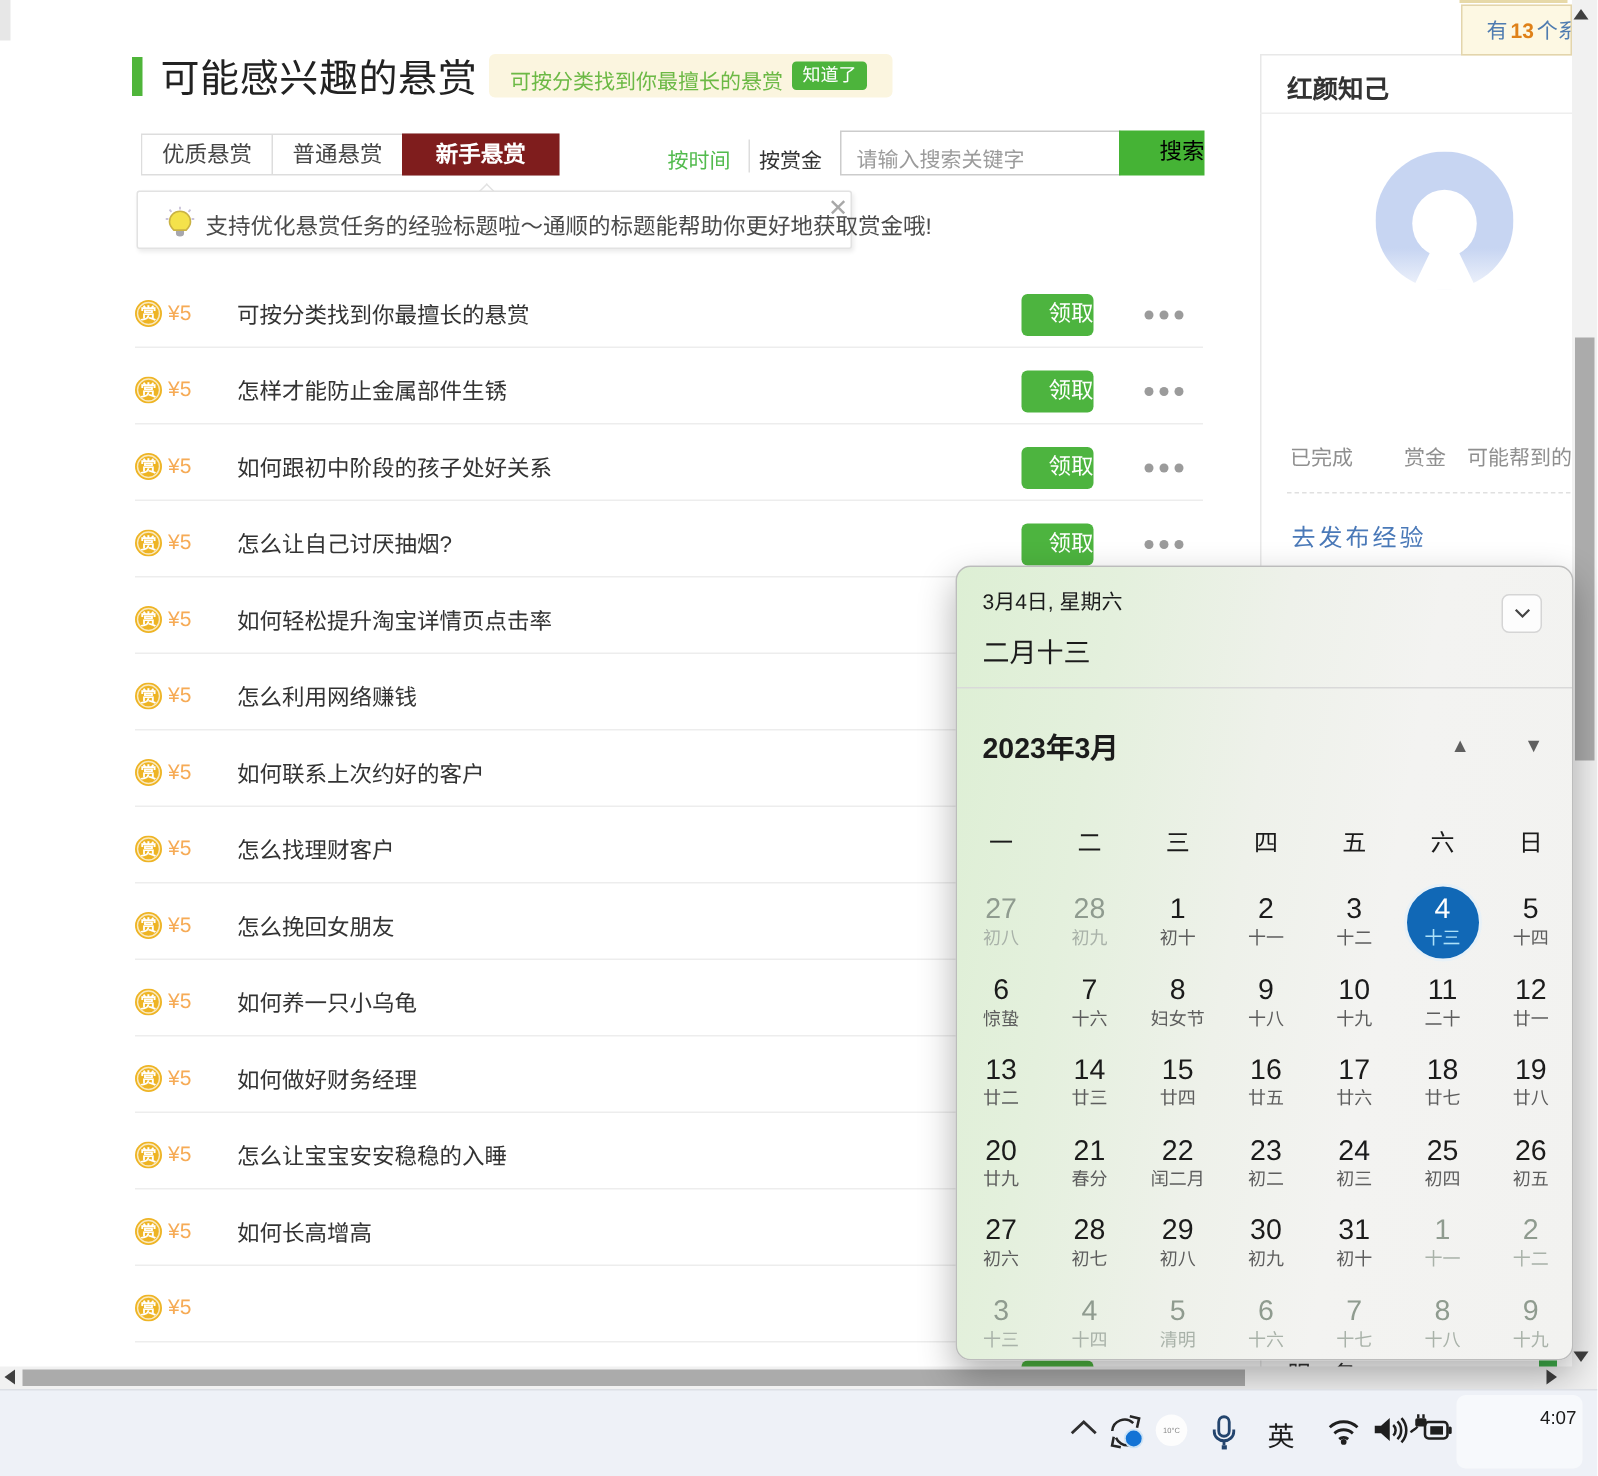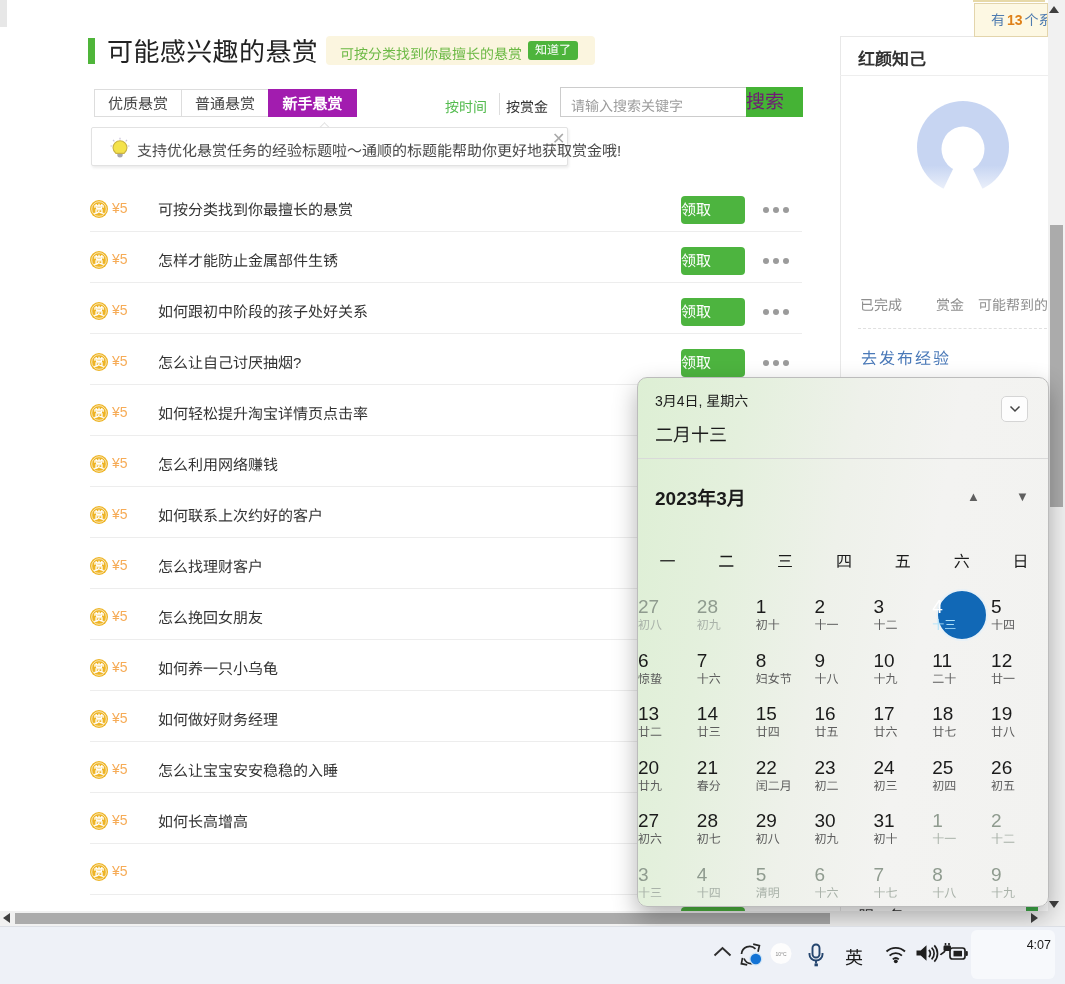--- a/index.html
+++ b/index.html
@@ -9,39 +9,39 @@
 .corner{left:0;top:0;width:7px;height:27px;background:#e7e7e7}
 .gbar{left:88px;top:38px;width:7px;height:26px;background:#4fb53a}
 h1.t{left:107px;top:31px;font-size:26px;font-weight:normal;color:#222;letter-spacing:0.4px}
 .hintpill{left:326px;top:36px;width:269px;height:29px;background:#fbf5df;border-radius:4px}
 .hinttext{left:340px;top:43px;font-size:14px;color:#6cb945}
 .knowbtn{left:528px;top:41px;width:50px;height:19px;background:#4db43c;border-radius:3px;color:#fff;font-size:12px;text-align:center;line-height:19px}
 
 .tabs{left:94px;top:89px;height:28px;border:1px solid #ddd;display:flex}
 .tab{width:87px;height:26px;line-height:28px;text-align:center;font-size:15px;color:#454545;background:#fff;border-right:1px solid #ddd}
 .tab:last-child{border-right:none}
-.tab.act{background:#a21caf;color:#fff;font-weight:bold;width:89px;height:28px;line-height:30px;margin:-1px;margin-right:-1px;border:none}
+.tab.act{background:#7f1d1d;color:#fff;font-weight:bold;width:105px;height:28px;line-height:30px;margin:-1px;margin-right:-1px;border:none}
 .bytime{left:445px;top:96px;font-size:14px;color:#53bb4e}
 .sortdiv{left:499px;top:93px;width:1px;height:22px;background:#ddd}
 .bymoney{left:506px;top:96px;font-size:14px;color:#333}
 .sinput{left:560px;top:87px;width:187px;height:30px;border:1px solid #ccc;background:#fff}
 .splace{left:571px;top:95px;font-size:14px;color:#9c9c9c}
-.sbtn{left:746px;top:87px;width:57px;height:30px;background:#45b335;color:#701a75;font-size:19px;text-align:left;line-height:30px}
+.sbtn{left:746px;top:87px;width:57px;height:30px;background:#45b335;color:#000000;font-size:15px;text-align:right;line-height:30px}
 
 .notice{left:91px;top:127px;width:477px;height:39px;background:#fff;border:1px solid #e2e2e2;border-radius:2px;box-shadow:1px 2px 3px rgba(0,0,0,.08)}
 .notch{left:320px;top:124px;width:9px;height:9px;background:#fff;border-left:1px solid #e2e2e2;border-top:1px solid #e2e2e2;transform:rotate(45deg)}
 .ntext{left:137px;top:139px;font-size:15px;color:#4a4a4a}
 .nclose{left:552px;top:129px;font-size:16px;color:#a8a8a8}
 
 .list{left:90px;top:181px;width:712px}
 .row{position:relative;height:51px;border-bottom:1px solid #ededed}
 .coin{position:absolute;left:0;top:19px}
 .price{position:absolute;left:22px;top:19px;font-size:14px;color:#f6ab56}
 .rtitle{position:absolute;left:68px;top:17px;font-size:15px;color:#333}
-.getbtn{position:absolute;left:591px;top:15px;width:64px;height:28px;background:#4db43f;border-radius:4px;color:#fff;font-size:15px;text-align:left;line-height:28px}
+.getbtn{position:absolute;left:591px;top:15px;width:48px;height:28px;background:#4db43f;border-radius:4px;color:#fff;font-size:15px;text-align:right;line-height:28px}
 .dots{position:absolute;left:673px;top:26px;width:26px;display:flex;justify-content:space-between}
 .dots i{width:6px;height:6px;border-radius:50%;background:#9b9b9b}
 
 .card{left:840px;top:36px;width:212px;height:900px;border:1px solid #e8e8e8;background:#fff}
 .cardtitle{left:858px;top:45px;font-size:17px;font-weight:bold;color:#333}
 .carddiv{left:840px;top:75px;width:212px;height:1px;background:#eee}
 .stab{top:294px;font-size:14px;color:#8f8f8f}
 .dash{left:858px;top:328px;width:194px;border-top:1px dashed #e0e0e0}
 .golink{left:861px;top:345px;font-size:16px;letter-spacing:2px;color:#4a79b8}
 .notif{left:974px;top:3px;width:74px;height:34px;background:#fdf8e3;border:1px solid #e3d5ac;font-size:14px;line-height:32px;padding-left:16px;color:#4f7cb0;white-space:nowrap;overflow:hidden}
@@ -62,21 +62,21 @@
  box-shadow:0 10px 24px rgba(0,0,0,.30);overflow:hidden}
 .cal .hdate{position:absolute;left:17px;top:12px;font-size:14px;color:#1b1b1b}
 .cal .hlunar{position:absolute;left:17px;top:42px;font-size:18px;color:#1b1b1b}
 .cal .chev{position:absolute;left:363px;top:18px;width:27px;height:26px;background:#fdfdfd;border:1px solid #d5d5d5;border-radius:5px;color:#444;text-align:center;font-size:13px;line-height:24px;font-weight:bold}
 .cal .div1{position:absolute;left:0;top:80px;width:412px;height:1px;background:#d9d9d9}
 .cal .month{position:absolute;left:17px;top:105px;font-size:19px;font-weight:600;color:#1b1b1b}
 .cal .updn{position:absolute;font-size:13px;color:#5f5f5f}
 .wdrow{position:absolute;left:0;top:170px;width:412px;display:flex}
 .wd{width:58.85px;text-align:center;font-size:16px;color:#1b1b1b}
 .grid{position:absolute;left:0;top:228px;width:412px}
-.cell{position:absolute;width:58.85px;text-align:left}
+.cell{position:absolute;width:58.85px;text-align:center}
 .cnum{font-size:19px;color:#1b1b1b;line-height:20px}
 .clun{font-size:12px;color:#5d5d5d;line-height:17px}
 .dim .cnum{color:#8f9b8f}
 .dim .clun{color:#a9b2a9}
 .today{position:absolute;width:52px;height:52px;border-radius:50%;background:#1168b6;border:2px solid #e8f1f7;z-index:1}
 
 .taskbar{left:0;top:926px;width:1065px;height:58px;background:#eef1f7;border-top:1px solid #dcdfe5;z-index:20}
 .clockbg{left:971px;top:930px;width:84px;height:49px;background:#f7f9fc;border-radius:6px;z-index:21}
 .clk{z-index:22;font-size:12.5px;color:#1b1b1b;text-align:right;width:70px}
 .tray{z-index:22}

